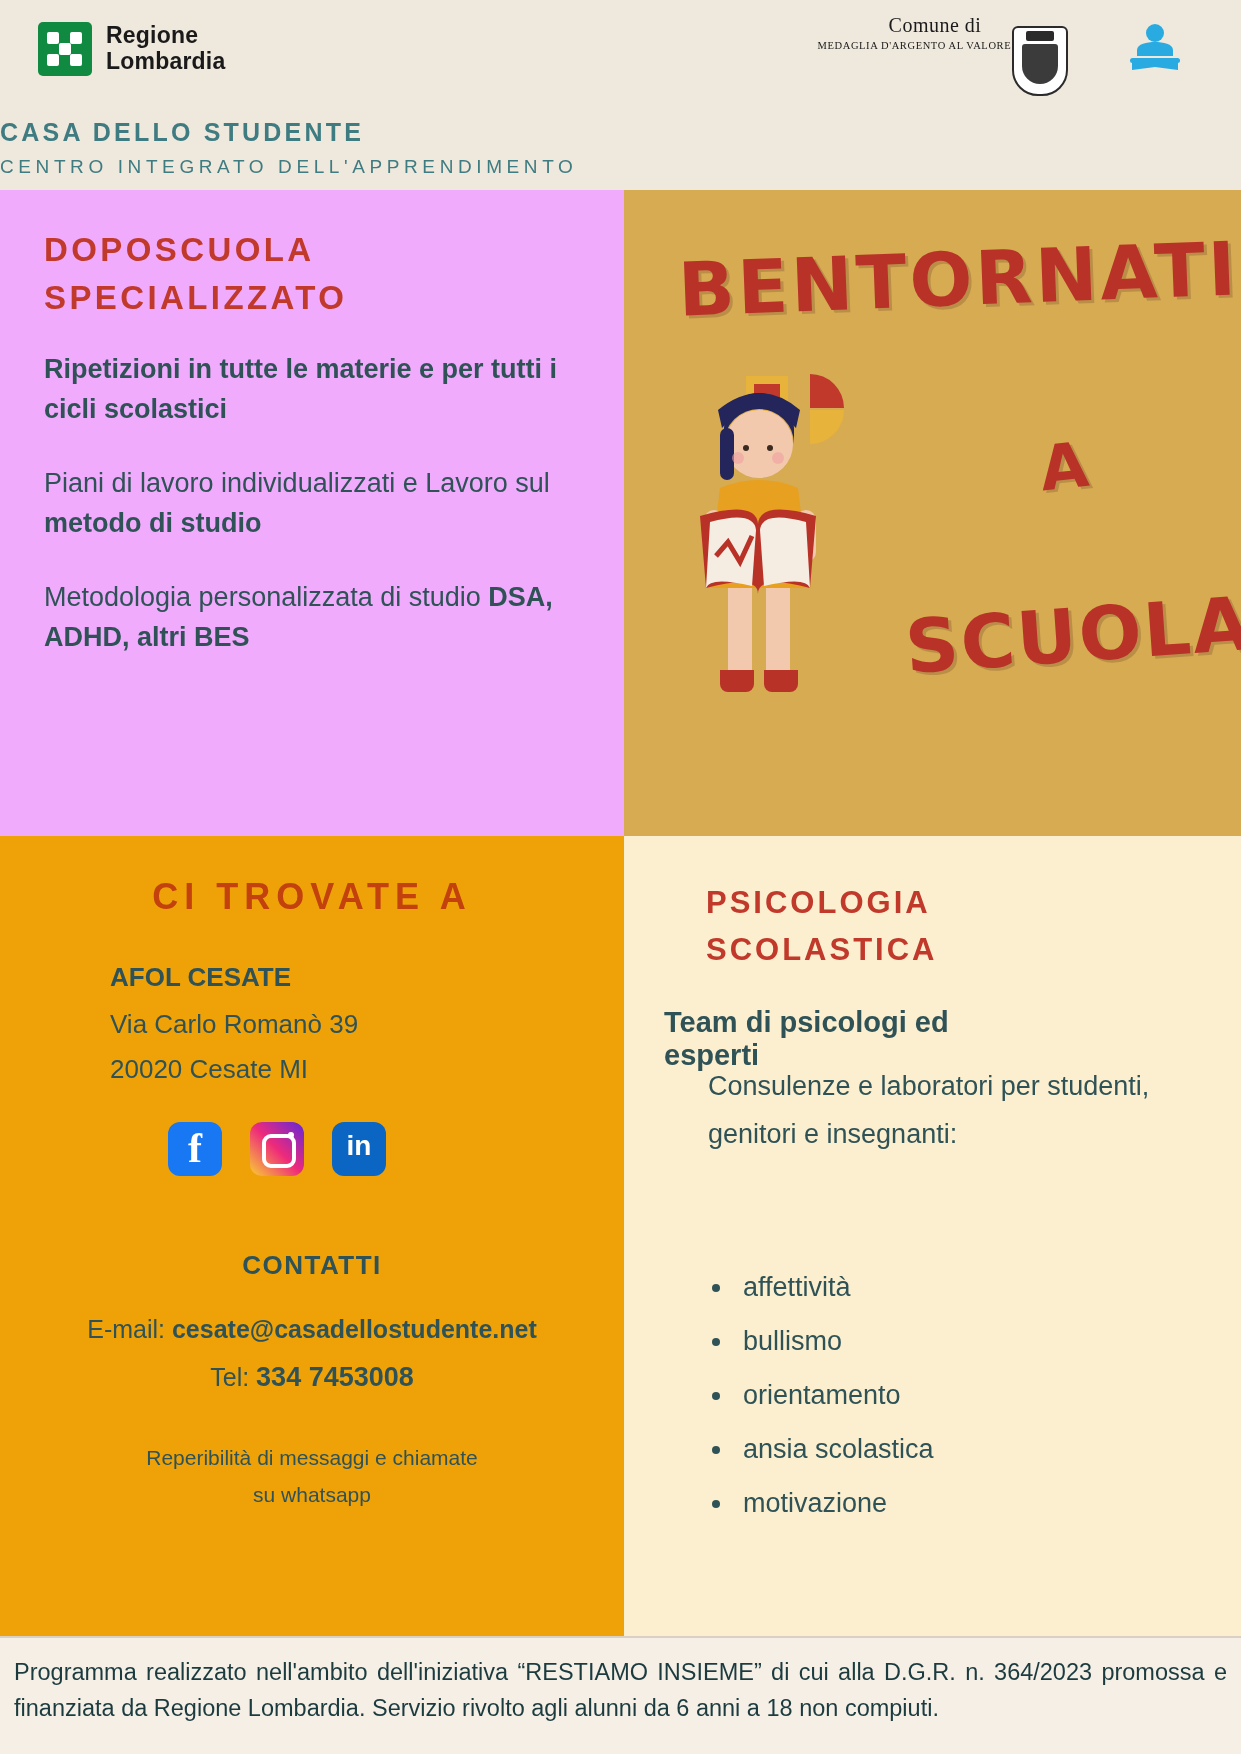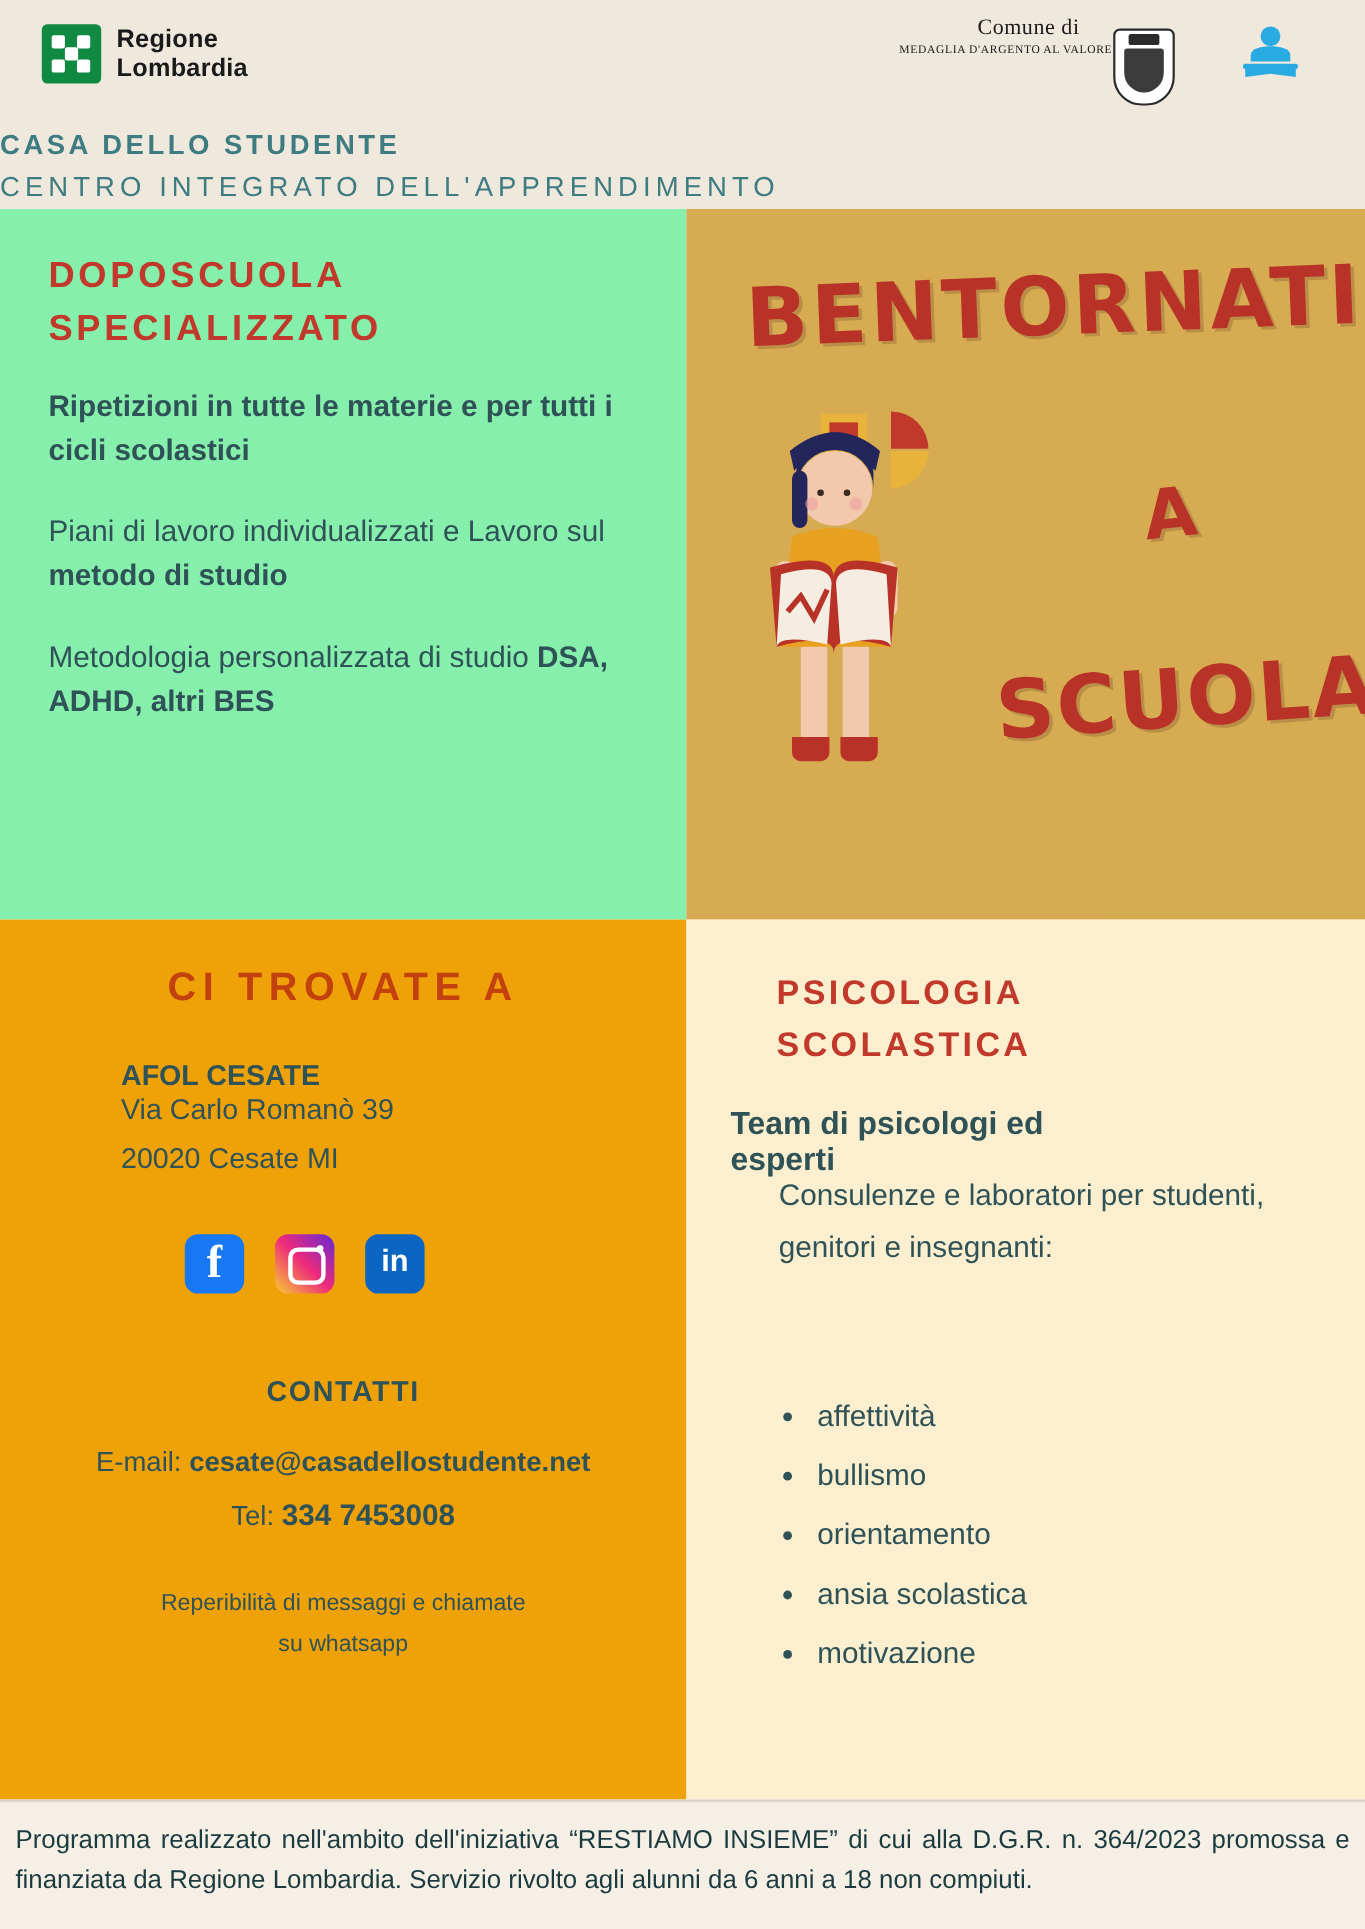--- a/index.html
+++ b/index.html
@@ -123,31 +123,31 @@
     text-align: left;
     color: #3F7C82;
   }
   .title-1 {
     font-size: 25px;
     font-weight: bold;
     letter-spacing: 3.2px;
   }
   .title-2 {
     margin-top: 9px;
-    font-size: 25px;
+    font-size: 19px;
     letter-spacing: 4.6px;
     font-weight: 500;
   }
 
   
   .panel-tl {
     position: absolute;
     left: 0; top: 190px;
     width: 624px; height: 646px;
-    background: #86efac;
+    background: #f0abfc;
   }
   .panel-tr {
     position: absolute;
     left: 624px; top: 190px;
     width: 617px; height: 646px;
     background: #D6AB52;
   }
   .panel-bl {
     position: absolute;
     left: 0; top: 836px;
@@ -245,20 +245,21 @@
     letter-spacing: 6px;
   }
   .addr {
     position: absolute;
     left: 110px; top: 962px;
     color: #2F5257;
   }
   .addr .org {
     font-size: 26px;
     font-weight: bold;
+    margin-bottom: 16px;
   }
   .addr .line {
     font-size: 26px;
     margin-bottom: 14px;
   }
   .socials {
     position: absolute;
     left: 168px; top: 1122px;
     display: flex;
     gap: 28px;

